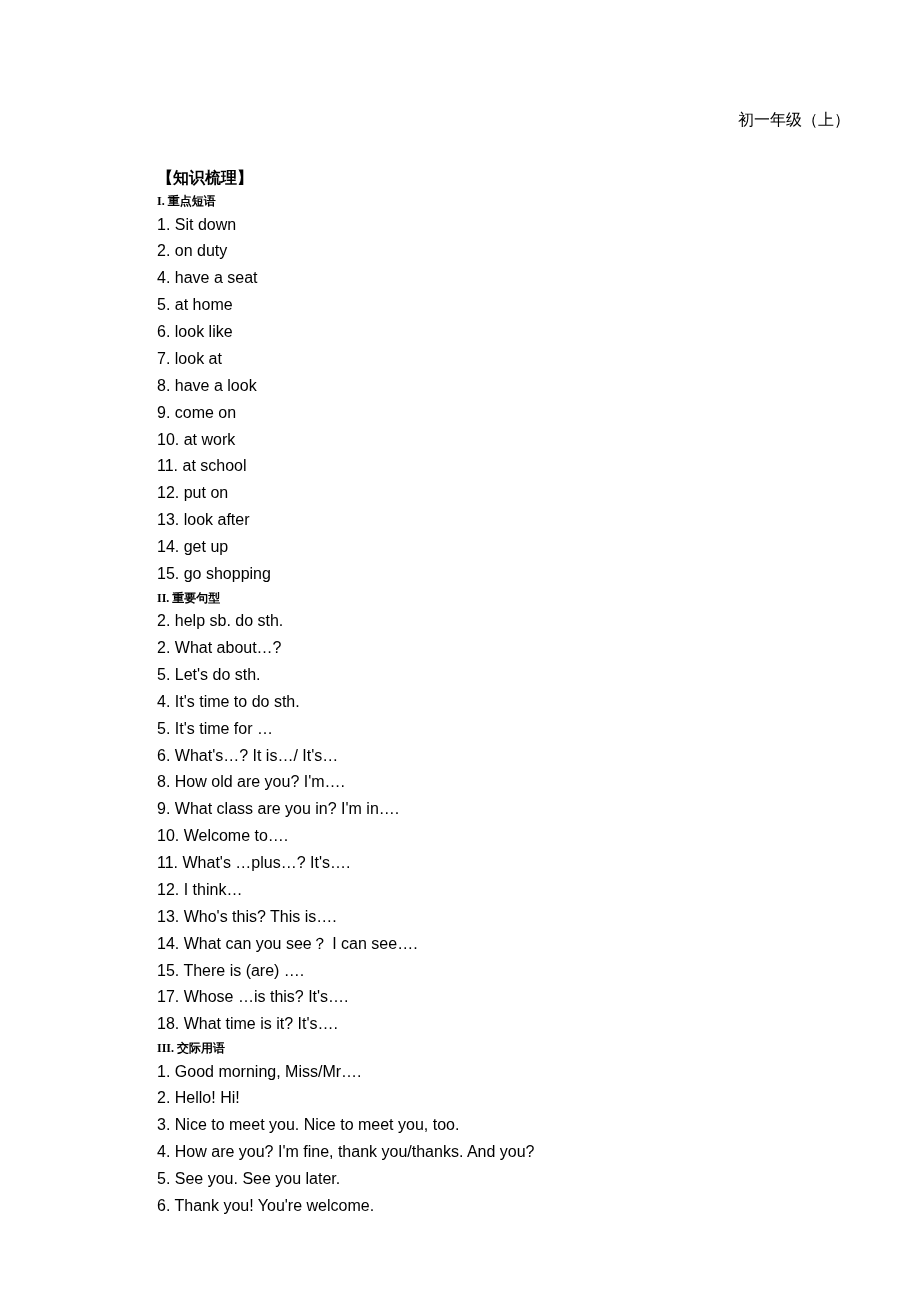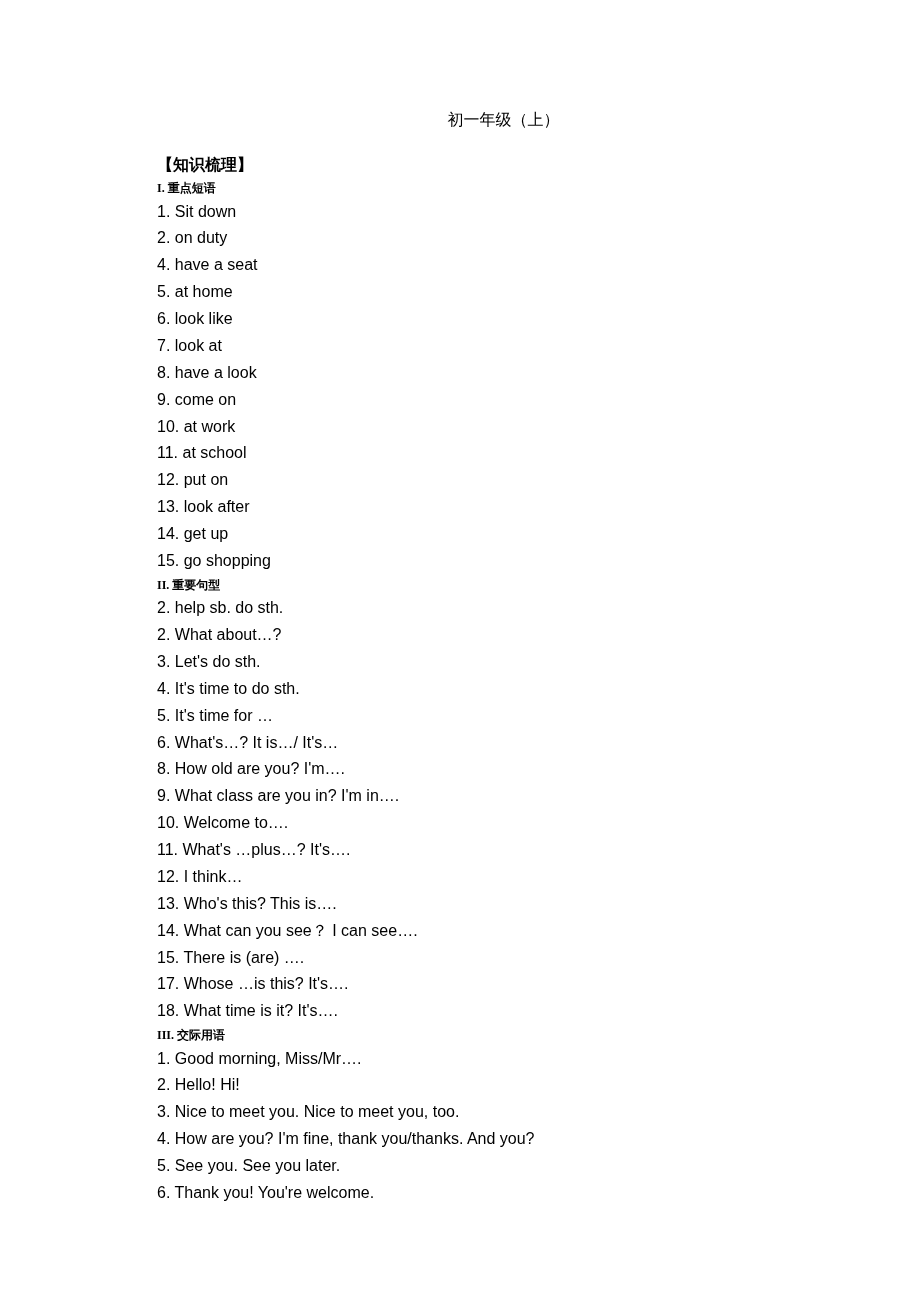--- a/index.html
+++ b/index.html
@@ -10,23 +10,23 @@
     width: 920px;
     height: 1302px;
     position: relative;
     color: #000000;
   }
   .page {
     padding: 110px 70px 60px 157px;
     box-sizing: border-box;
   }
   .title {
-    text-align: center;
+    text-align: right;
     font-size: 16px;
-    margin-bottom: 20px;
+    margin-bottom: 33px;
     font-family: "SimSun", serif;
   }
   .section-header {
     font-size: 16px;
     font-weight: bold;
     font-family: "SimSun", serif;
     line-height: 1.7;
   }
   .subsection-header {
     font-size: 12px;
@@ -70,21 +70,21 @@
   <div class="item">13. look after</div>
   <div class="item">14. get up</div>
   <div class="item">15. go shopping</div>
 
   <div class="subsection-header">
     <span class="roman">II.</span>
     <span class="chinese">重要句型</span>
   </div>
   <div class="item">2. help sb. do sth.</div>
   <div class="item">2. What about…?</div>
-  <div class="item">3. Let's do sth.</div>
+  <div class="item">5. Let's do sth.</div>
   <div class="item">4. It's time to do sth.</div>
   <div class="item">5. It's time for …</div>
   <div class="item">6. What's…? It is…/ It's…</div>
   <div class="item">8. How old are you? I'm….</div>
   <div class="item">9. What class are you in? I'm in….</div>
   <div class="item">10. Welcome to….</div>
   <div class="item">11. What's …plus…? It's….</div>
   <div class="item">12. I think…</div>
   <div class="item">13. Who's this? This is….</div>
   <div class="item">14. What can you see？  I can see….</div>

